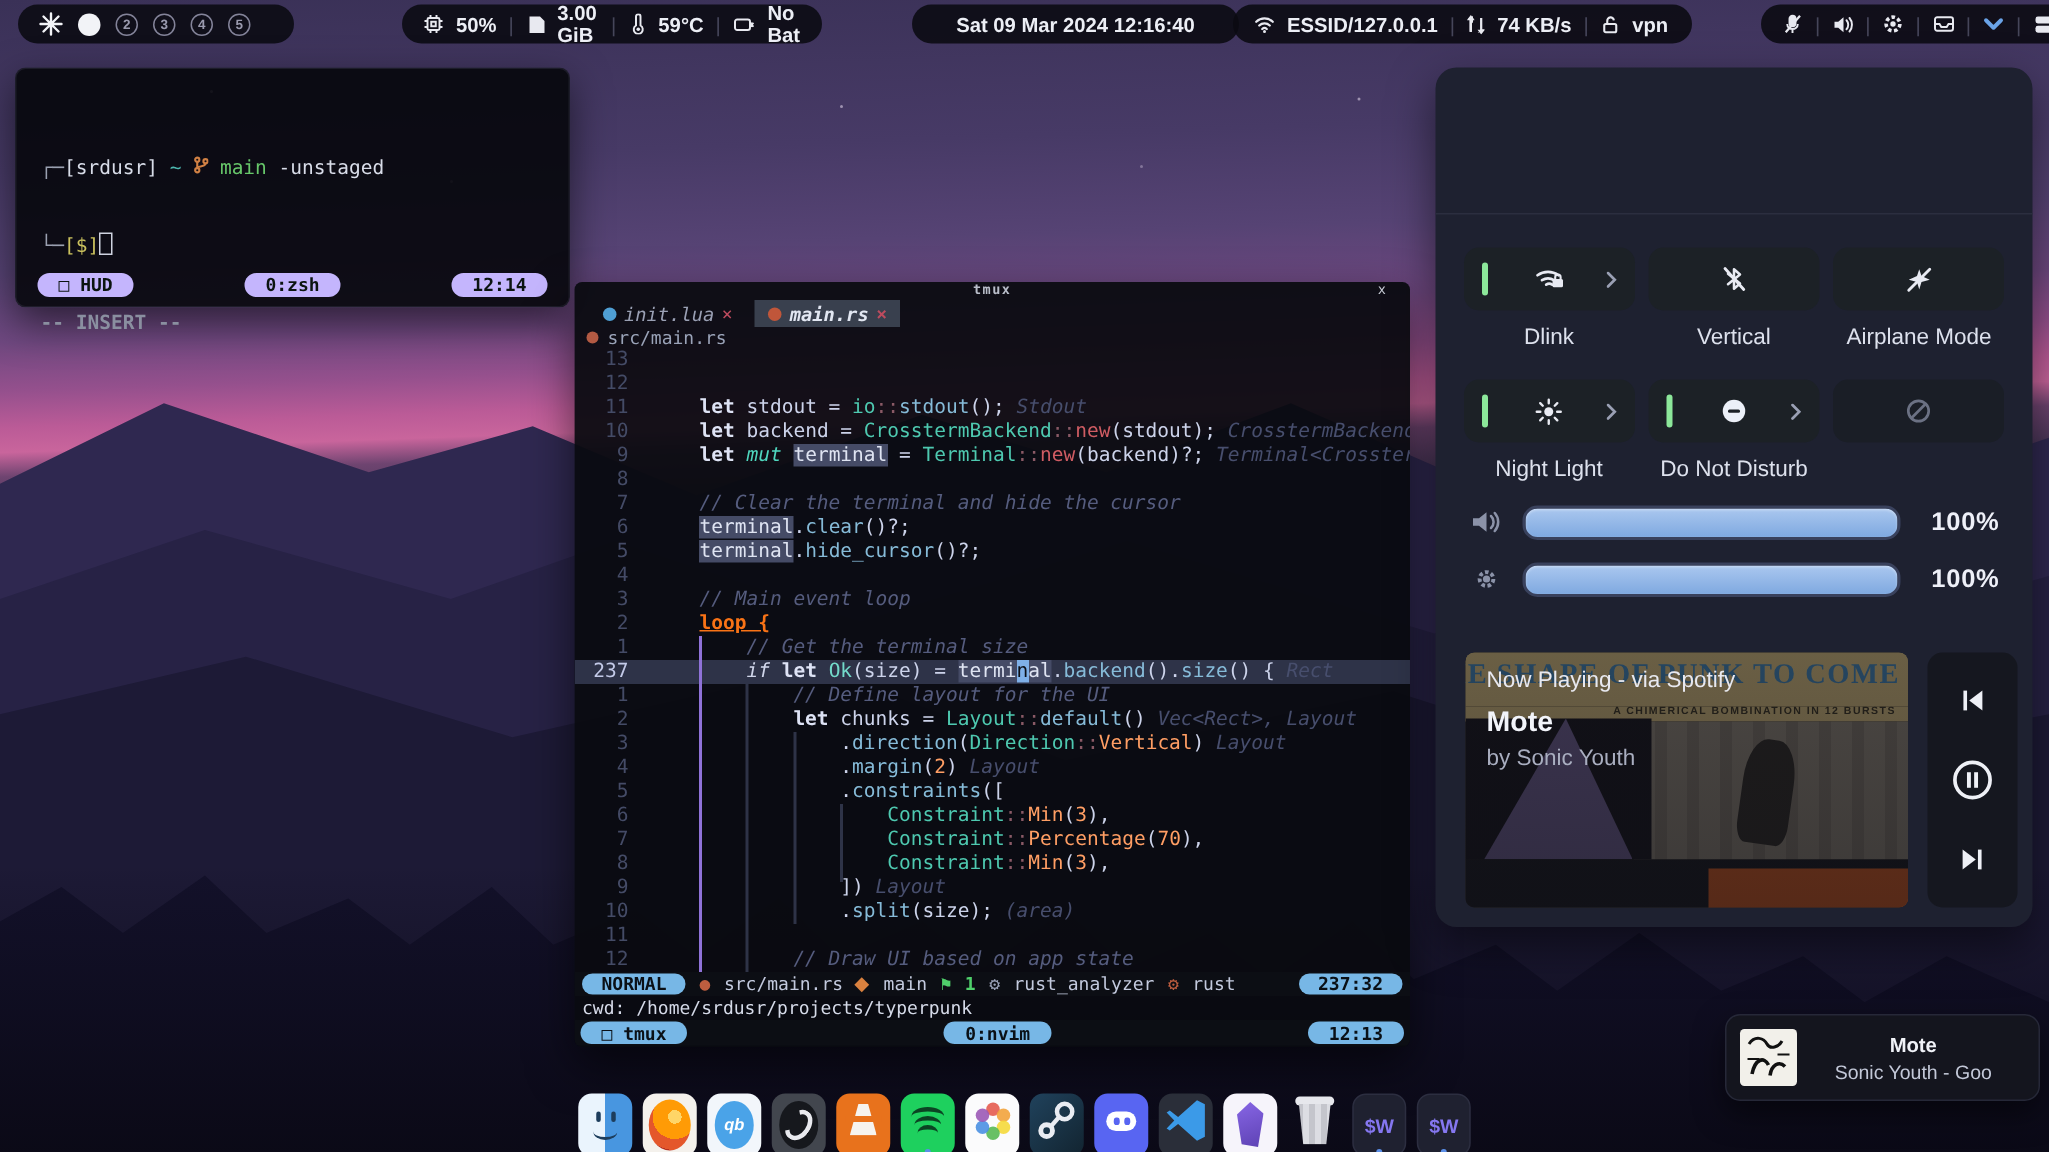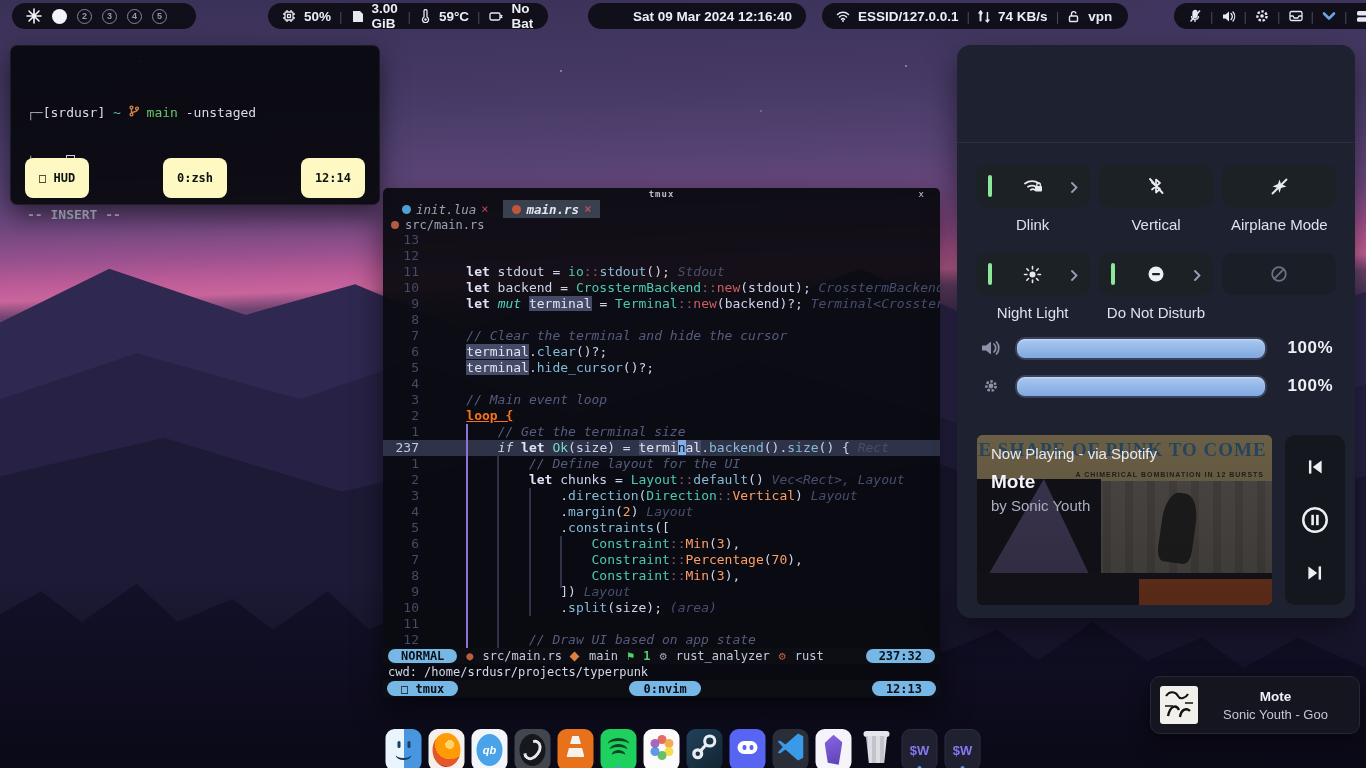--- a/index.html
+++ b/index.html
@@ -36,22 +36,22 @@
   .term-body{padding:24px 16px 0 16px;line-height:17px;white-space:pre;}
   .t-frame{color:#9aa0b0;}
   .t-user{color:#d8dce8;}
   .t-tilde{color:#4db8b0;}
   .t-branch{color:#67c76a;}
   .t-plain{color:#d8dce8;}
   .t-dollar{color:#cbc25e;}
   .t-mode{color:#8a8fa0;font-weight:bold;}
   .t-cursor{display:inline-block;width:7px;height:13px;border:1px solid #cfd3e0;vertical-align:-2px;}
   .term-status{position:absolute;left:0;right:0;bottom:6px;display:flex;justify-content:space-between;padding:0 14px;}
-  .gpill{height:16px;border-radius:8px;background:#fef9c3;color:#0b1410;font-weight:bold;font-size:12px;
-    font-family:"DejaVu Sans Mono",monospace;display:flex;align-items:center;padding:12px 14px;}
+  .gpill{height:16px;border-radius:8px;background:#c4b5fd;color:#0b1410;font-weight:bold;font-size:12px;
+    font-family:"DejaVu Sans Mono",monospace;display:flex;align-items:center;padding:0 14px;}
   
   .ed{position:absolute;left:383px;top:188px;width:557px;height:510px;background:rgba(10,11,16,.94);
     border-radius:5px;box-shadow:0 12px 30px rgba(0,0,0,.55);overflow:hidden;
     font-family:"DejaVu Sans Mono",monospace;}
   .ed-titlebar{height:12px;position:relative;font-size:9px;color:#b9bdc9;}
   .ed-title{position:absolute;left:0;right:0;top:1px;text-align:center;letter-spacing:1px;font-weight:bold;}
   .ed-close{position:absolute;right:16px;top:1px;color:#c8ccd6;}
   .ed-tabs{height:18px;display:flex;align-items:stretch;padding-left:10px;gap:6px;font-size:12.5px;}
   .tab{display:flex;align-items:center;gap:5px;padding:0 9px;font-style:italic;color:#9aa0b4;}
   .tab.active{background:#39404e;color:#e2e7f2;font-weight:bold;}
@@ -256,21 +256,21 @@
       <span class="sep">|</span>
       <span class="icon">
         <svg width="15" height="12" viewBox="0 0 15 12" fill="none" stroke="#e8e9f0" stroke-width="1.3">
           <rect x="1" y="3" width="10" height="7" rx="1.5"></rect>
             <path d="M12 5v3M13.3 5.2l-2 2.6M11.3 5.2l2 2.6" stroke-width="1.1"></path>
         </svg>
       </span>
       <span>No Bat</span>
     </div>
 
-    <div class="pill" style="left:588px;width:190px;justify-content:flex-end">
+    <div class="pill" style="left:608px;width:190px;justify-content:center">
       <span>Sat  09 Mar 2024  12:16:40</span>
     </div>
 
     <div class="pill" style="left:822px;width:278px">
       <span class="icon">
         <svg width="14" height="12" viewBox="0 0 14 12" fill="none" stroke="#e8e9f0" stroke-width="1.5" stroke-linecap="round">
           <path d="M1.5 4.5a8 8 0 0 1 11 0M3.5 7a5 5 0 0 1 7 0M5.5 9.3a2.2 2.2 0 0 1 3 0"></path>
             <circle cx="7" cy="11" r="1" fill="#e8e9f0" stroke="none"></circle>
         </svg>
       </span>

